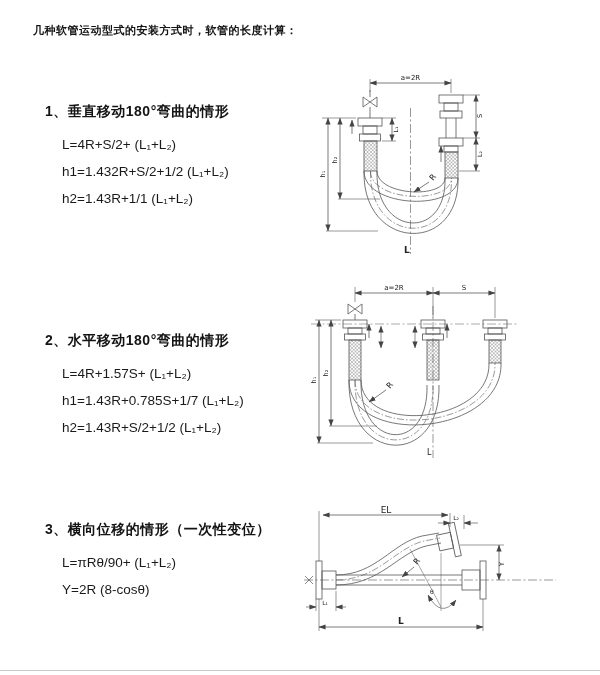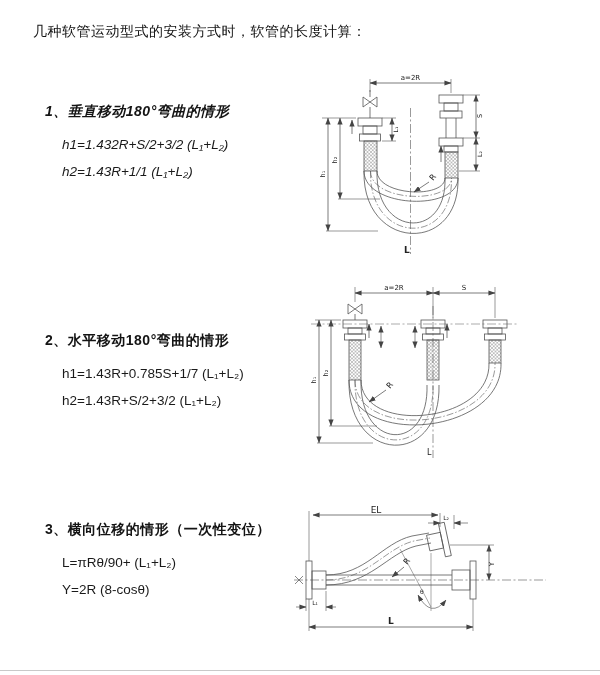--- a/index.html
+++ b/index.html
@@ -2,51 +2,53 @@
 <html><head>
 <meta charset="utf-8">
 <style>
   html,body{margin:0;padding:0;}
   body{
     width:600px;height:675px;background:#ffffff;position:relative;overflow:hidden;
     font-family:"Liberation Sans","DejaVu Sans",sans-serif;color:#141414;
   }
   .abs{position:absolute;}
   .page-title{
-    left:33px;top:23px;font-size:14px;font-weight:400;letter-spacing:.5px;white-space:nowrap;
+    left:33px;top:23px;font-size:11px;font-weight:700;letter-spacing:.5px;white-space:nowrap;
   }
   .section{width:290px;}
   .sec-heading{font-size:14px;font-weight:700;letter-spacing:.5px;margin:0 0 10px 0;white-space:nowrap;}
   .formula{font-size:13.5px;line-height:27px;margin:0 0 0 17px;white-space:nowrap;color:#1a1a1a;}
-  .sec1{left:45px;top:103px;font-style:italic;}
+  .sec1{left:45px;top:103px;}
   .sec2{left:45px;top:296px;margin-top:36px;}
   .sec3{left:45px;top:521px;}
   .dg{position:absolute;}
   .dg1{left:308px;top:68px;}
   .dg2{left:303px;top:278px;}
-  .dg3{left:288px;top:503px;}
+  .dg3{left:298px;top:503px;}
   .page-edge{left:0;top:670px;width:600px;height:1px;background:#c9c9c9;}
   svg{display:block;}
   svg text{font-family:"DejaVu Sans","Liberation Sans",sans-serif;fill:#222;}
 </style>
 </head>
 <body>
 
 <div class="abs page-title">几种软管运动型式的安装方式时，软管的长度计算：</div>
 
 <div class="abs section sec1">
   <div class="sec-heading">1、垂直移动180°弯曲的情形</div>
-  <div class="formula">h1=1.432R+S/2+3/2 (L₁+L₂)</div>
+  <div class="formula">L=4R+S/2+ (L₁+L₂)</div>
+  <div class="formula">h1=1.432R+S/2+1/2 (L₁+L₂)</div>
   <div class="formula">h2=1.43R+1/1 (L₁+L₂)</div>
 </div>
 
 <div class="abs section sec2">
   <div class="sec-heading">2、水平移动180°弯曲的情形</div>
+  <div class="formula">L=4R+1.57S+ (L₁+L₂)</div>
   <div class="formula">h1=1.43R+0.785S+1/7 (L₁+L₂)</div>
-  <div class="formula">h2=1.43R+S/2+3/2 (L₁+L₂)</div>
+  <div class="formula">h2=1.43R+S/2+1/2 (L₁+L₂)</div>
 </div>
 
 <div class="abs section sec3">
   <div class="sec-heading">3、横向位移的情形（一次性变位）</div>
   <div class="formula">L=πRθ/90+ (L₁+L₂)</div>
   <div class="formula">Y=2R (8-cosθ)</div>
 </div>
 
 <div class="dg dg1">
 <svg width="215" height="195" viewBox="0 0 215 195">

